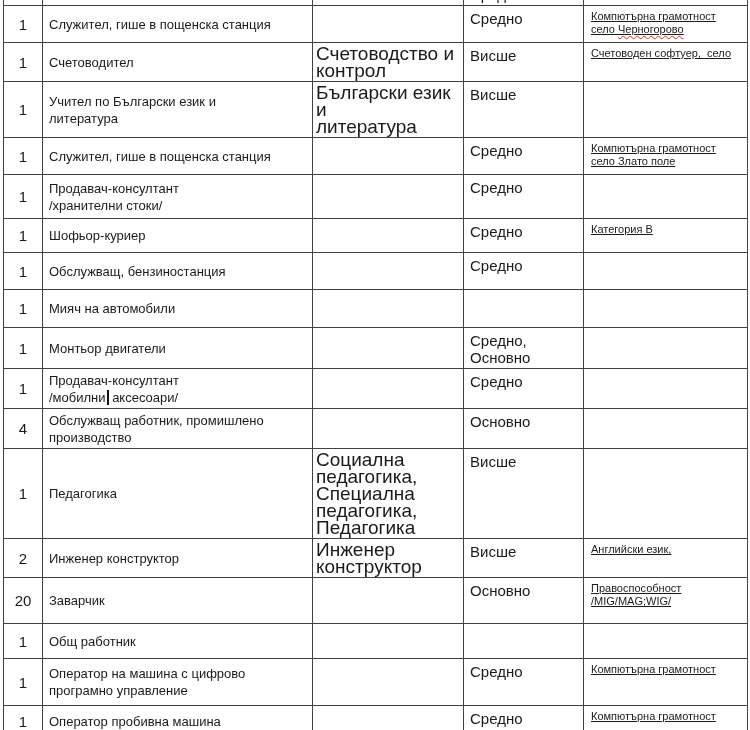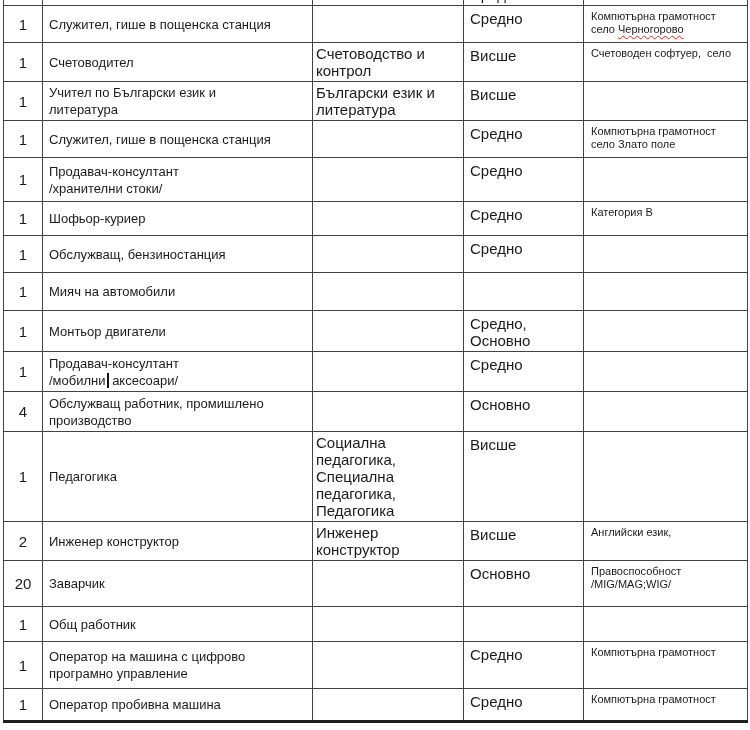--- a/index.html
+++ b/index.html
@@ -21,23 +21,23 @@
     overflow:hidden;
     word-wrap:break-word;
   }
   
   tr.sliver td{border-top:none;height:5px;padding:0;}
   .clip{height:5px;overflow:hidden;}
   .clip span{display:block;margin-top:-14px;font-size:15px;line-height:18px;padding-left:6px;}
   
   td.c-count{text-align:center;vertical-align:middle;font-size:15px;padding:2px 2px;}
   td.c-title{vertical-align:middle;font-size:13px;line-height:17px;padding:2px 4px 2px 6px;}
-  td.c-spec{vertical-align:middle;font-size:15px;line-height:17px;padding:2px 2px 2px 3px;}
+  td.c-spec{vertical-align:middle;font-size:19px;line-height:17px;padding:2px 2px 2px 3px;}
   td.c-edu{vertical-align:top;font-size:15px;line-height:17px;padding:4px 2px 2px 6px;}
-  td.c-notes{vertical-align:top;font-size:11px;line-height:13px;padding:4px 3px 2px 7px;}
+  td.c-notes{vertical-align:top;font-size:11px;line-height:13px;padding:4px 3px 2px 7px;text-decoration:underline;}
   .celltext{white-space:pre-wrap;}
   tr.last td{border-bottom:3px solid #1f1f1f;}
   
   .misspell{
     text-decoration:underline;
     text-decoration-style:wavy;
     text-decoration-color:#d92b1c;
     text-decoration-thickness:1px;
     text-underline-offset:2px;
   }

